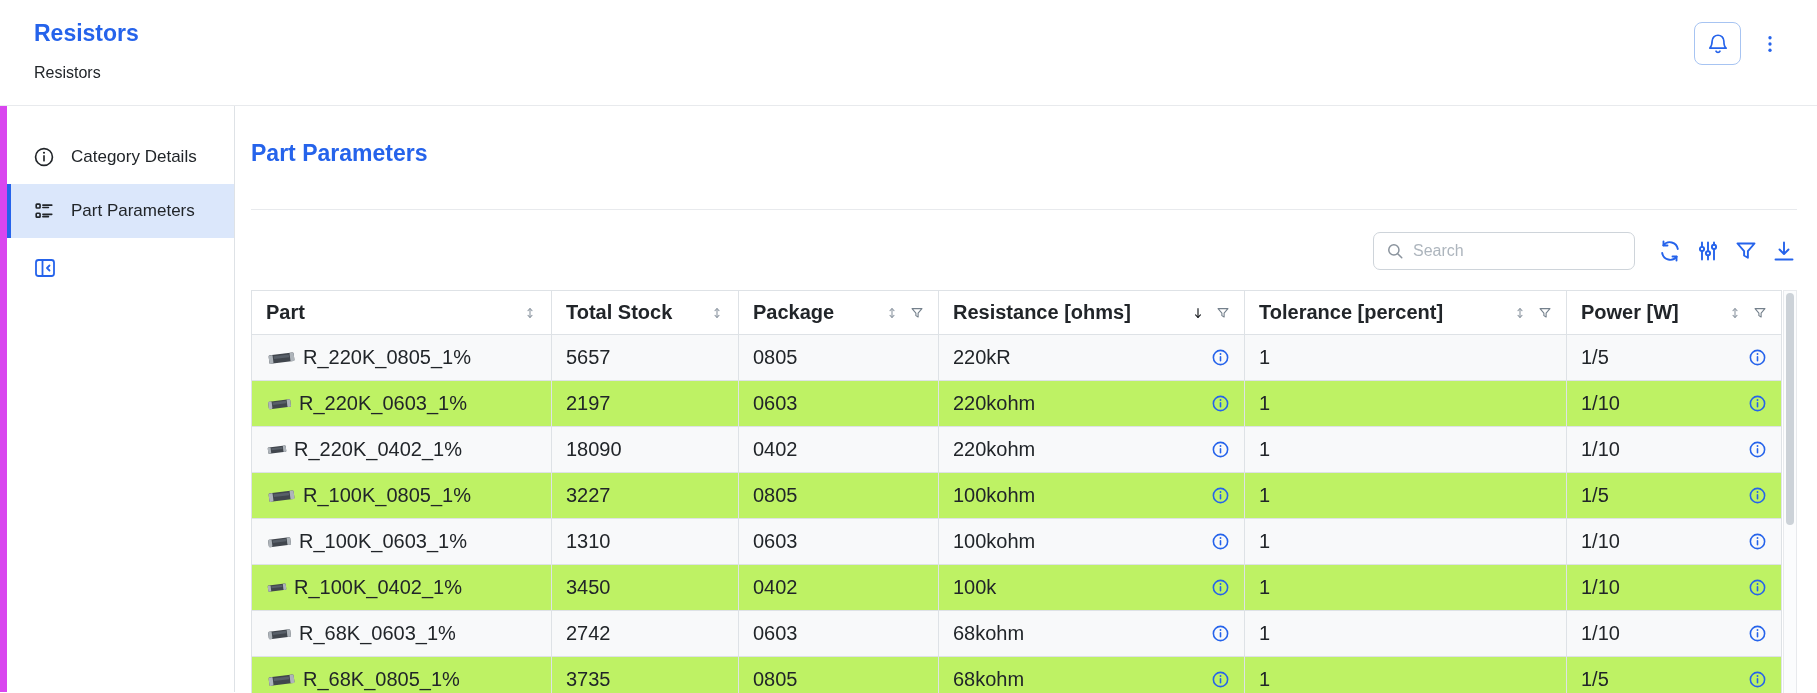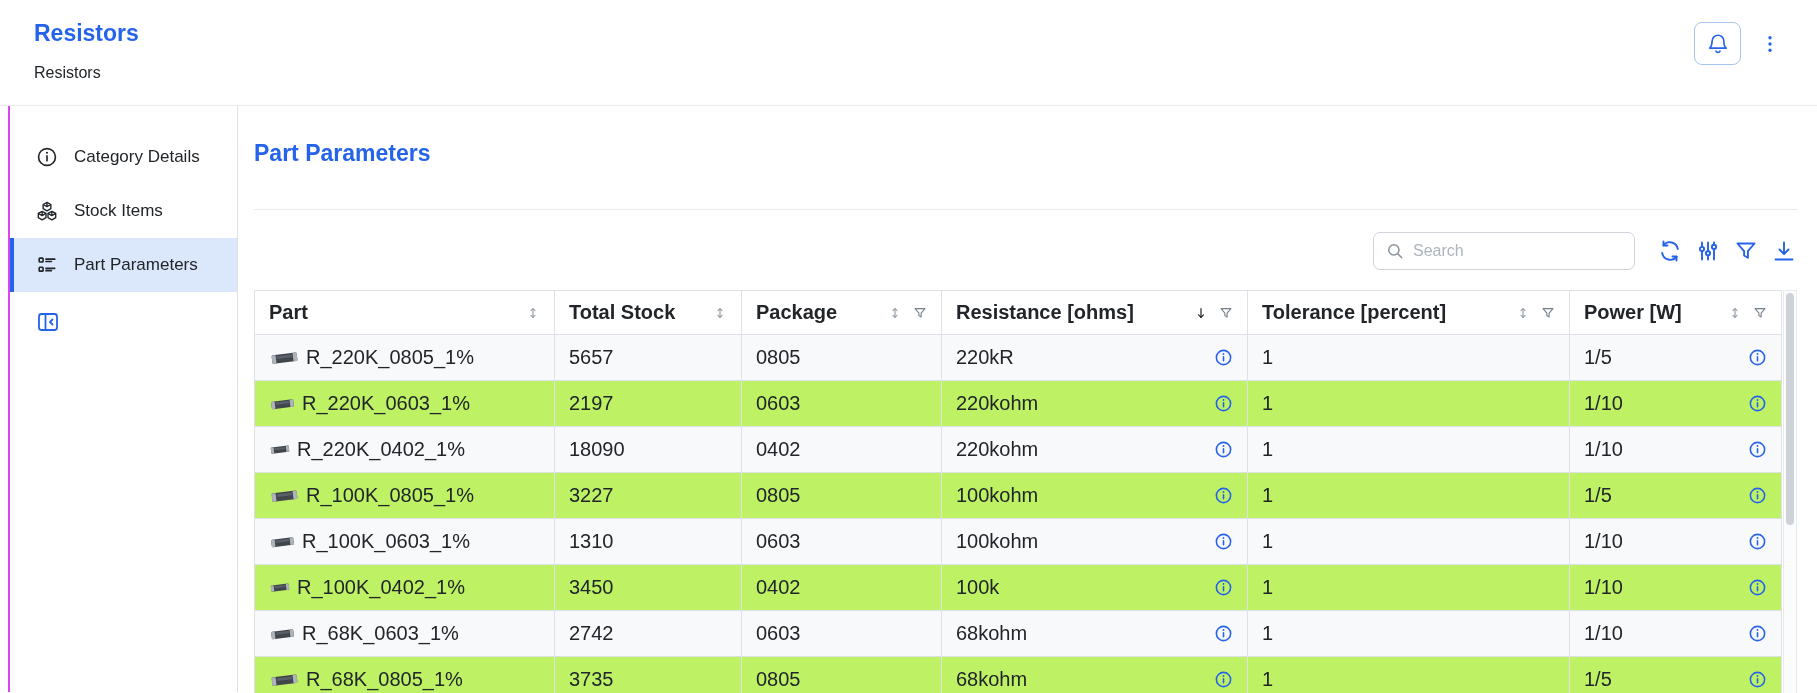--- a/index.html
+++ b/index.html
@@ -16,21 +16,21 @@
   .topbar-right { display:flex; align-items:flex-start; gap:18px; margin-top:2px; }
   .bell-btn { width:47px; height:43px; border:1px solid #a7c4f2; border-radius:8px;
               background:#fff; color:#2563eb; display:flex; align-items:center;
               justify-content:center; cursor:pointer; }
   .bell-btn .icon { width:22px; height:22px; }
   .kebab-btn { background:none; border:none; color:#2563eb; width:22px; height:43px;
                display:flex; align-items:center; justify-content:center; cursor:pointer; }
   .kebab-btn .icon { width:20px; height:20px; }
 
   
-  .body-row { display:flex; height:586px; margin-left:8px; border-left:2px solid #d946ef; }
+  .body-row { display:flex; height:586px; margin-left:0; border-left:7px solid #d946ef; }
 
   .sidebar { width:228px; border-right:1px solid #dee2e6; padding-top:24px; flex-shrink:0; }
   .sidebar-item { height:54px; display:flex; align-items:center; gap:16px;
                   padding-left:22px; font-size:17px; cursor:pointer;
                   border-left:4px solid transparent; }
   .sidebar-item.selected { background:#dbe7fb; border-left-color:#2563eb; }
   .sb-icon { width:22px; height:22px; color:#212529; flex-shrink:0; }
   .collapse-btn { background:none; border:none; color:#2563eb; margin:18px 0 0 26px; cursor:pointer; }
   .collapse-btn .icon { width:24px; height:24px; }
 
@@ -110,33 +110,20 @@
       <div id="sidebar-items">
           <div class="sidebar-item">
             <span class="icon sb-icon">
               <svg viewBox="0 0 24 24" fill="none" stroke="currentColor" stroke-width="1.8">
                 <circle cx="12" cy="12" r="9.2"></circle>
                 <path d="M12 10.8v5.4" stroke-linecap="round"></path>
                 <circle cx="12" cy="7.4" r="1.15" fill="currentColor" stroke="none"></circle>
               </svg>
             </span>
             <span>Category Details</span>
-          </div>
-          <div class="sidebar-item">
-            <span class="icon sb-icon">
-              <svg viewBox="0 0 24 24" fill="none" stroke="currentColor" stroke-width="1.5" stroke-linejoin="round">
-                <path d="M12 2.6l4.2 2.3v4.6L12 11.8 7.8 9.5V4.9z"></path>
-                <path d="M12 2.6v4.6M7.8 4.9l4.2 2.3 4.2-2.3"></path>
-                <path d="M6.7 12.4l4.2 2.3v4.6l-4.2 2.3-4.2-2.3v-4.6z"></path>
-                <path d="M6.7 12.4v4.6M2.5 14.7l4.2 2.3 4.2-2.3"></path>
-                <path d="M17.3 12.4l4.2 2.3v4.6l-4.2 2.3-4.2-2.3v-4.6z"></path>
-                <path d="M17.3 12.4v4.6M13.1 14.7l4.2 2.3 4.2-2.3"></path>
-              </svg>
-            </span>
-            <span>Stock Items</span>
           </div>
           <div class="sidebar-item selected">
             <span class="icon sb-icon">
               <svg viewBox="0 0 24 24" fill="none" stroke="currentColor" stroke-width="1.8" stroke-linecap="round">
                 <rect x="3.5" y="4.5" width="4.2" height="4.2" rx="0.8"></rect>
                 <path d="M10.8 5.6h9.7M10.8 8.2h6"></path>
                 <rect x="3.5" y="14.5" width="4.2" height="4.2" rx="0.8"></rect>
                 <path d="M10.8 15.6h9.7M10.8 18.2h6"></path>
               </svg>
             </span>

